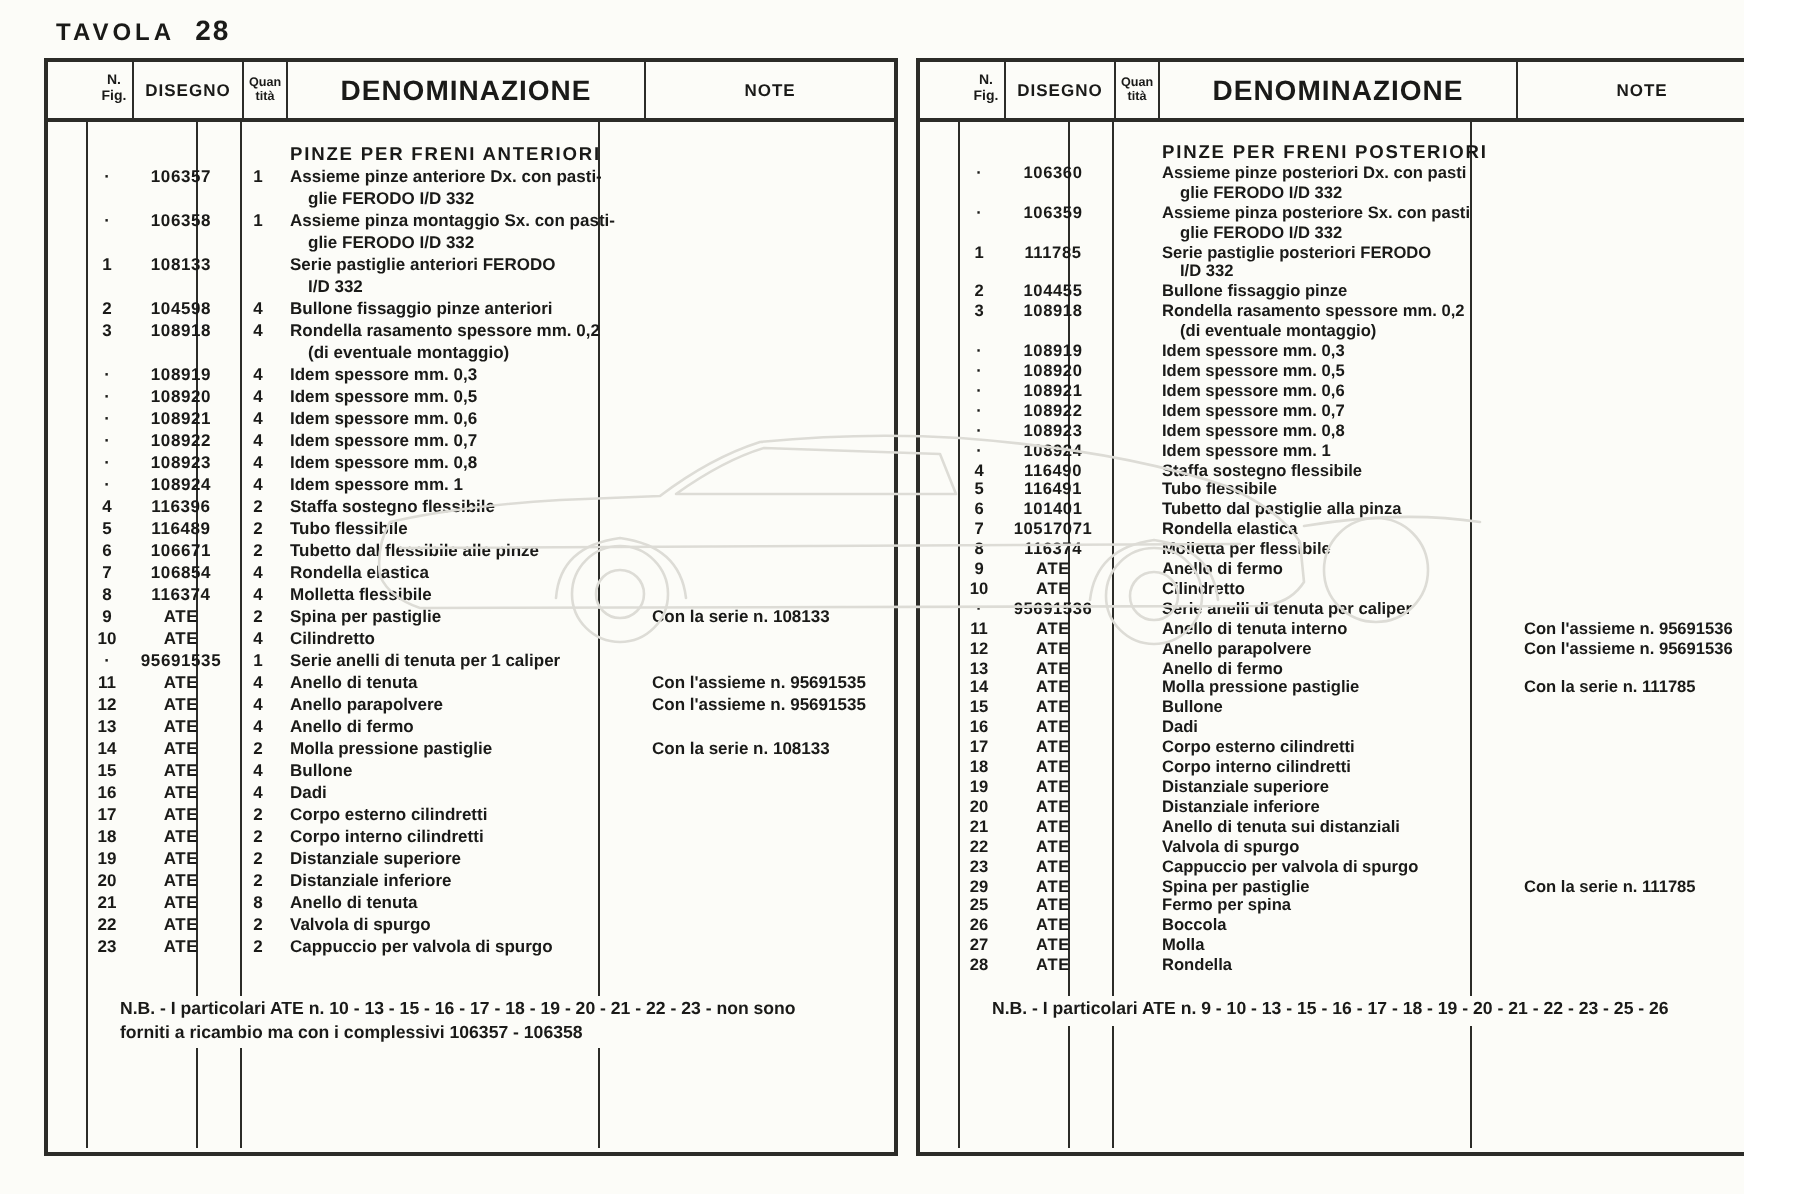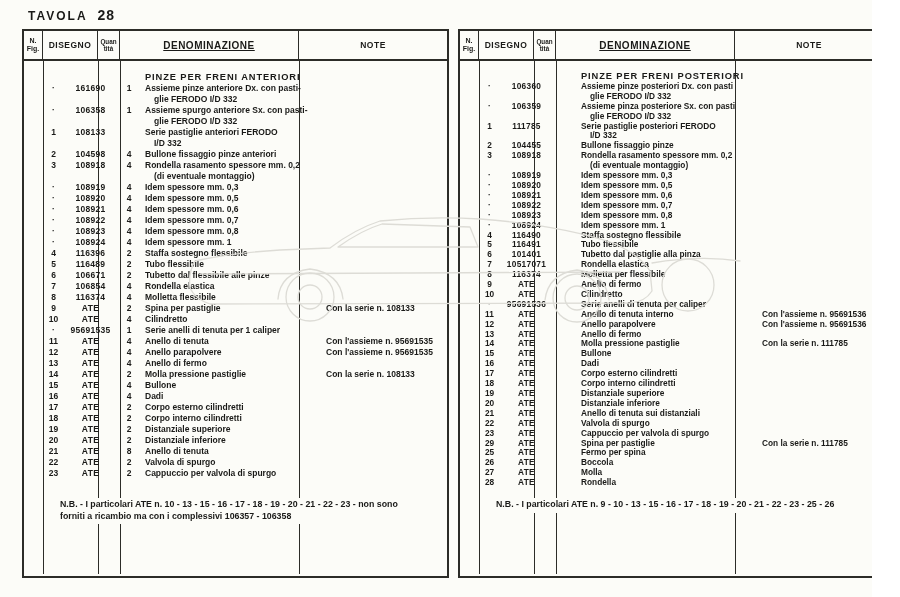--- a/index.html
+++ b/index.html
@@ -9,28 +9,28 @@
     font-family:"Liberation Sans", sans-serif;
   }
   .doc-title{position:absolute; left:28px; top:7px; font-weight:bold;
     font-size:12px; letter-spacing:2px; white-space:nowrap;}
   .doc-title .num{font-size:14px; margin-left:10px; letter-spacing:1px;}
 
   .ptable{position:absolute; top:29px; width:427px; height:549px;
     border:2px solid #2c2c28; box-sizing:border-box; background:transparent;}
   .t-left{left:22px;} .t-right{left:458px;}
 
-  .thead{display:flex; height:30px; border-bottom:2px solid #2c2c28; box-sizing:border-box;}
+  .thead{display:flex; height:30px; border-bottom:2px solid #2c2c28; box-sizing:border-box;padding-left:24px;}
   .th{border-right:1px solid #2c2c28; box-sizing:border-box; display:flex;
     flex-direction:column; align-items:center; justify-content:center;
     font-weight:bold; text-align:center;}
   .th-fig{width:19px; font-size:7px; line-height:8px;}
   .th-dis{width:55px; font-size:8.5px; letter-spacing:0.5px;}
   .th-qty{width:22px; font-size:6.3px; line-height:7.5px;}
-  .th-den{width:179px; font-size:10px; letter-spacing:0.5px;text-decoration:underline;}
+  .th-den{width:179px; font-size:14px; letter-spacing:0.5px;}
   .th-note{flex:1; border-right:none; font-size:8.5px; letter-spacing:0.5px;text-align:center;}
 
   .tbody{position:relative; height:513px; overflow:hidden; font-weight:bold;}
   .t-left .tbody{font-size:8.5px; line-height:11px;}
   .t-right .tbody{font-size:8.3px; line-height:9.9px;}
   .vline{position:absolute; top:0; bottom:0; width:1px; background:#2c2c28; z-index:0;}
   .vl-1{left:19px;} .vl-2{left:74px;} .vl-3{left:96px;} .vl-4{left:275px;}
 
   .rows{position:relative; z-index:1; padding-top:11px;padding-left:20px;}
   .section-title{padding-left:101px; font-size:9.3px; letter-spacing:0.9px; white-space:nowrap;}
@@ -75,34 +75,34 @@
     </div>
     <div class="tbody">
       <div class="vline vl-1"></div>
       <div class="vline vl-2"></div>
       <div class="vline vl-3"></div>
       <div class="vline vl-4"></div>
       <div class="rows">
         <div class="section-title">PINZE PER FRENI ANTERIORI</div>
       <div class="row">
             <div class="cell c-fig">·</div>
-            <div class="cell c-dis">161690</div>
+            <div class="cell c-dis">106357</div>
             <div class="cell c-qty">1</div>
             <div class="cell c-den">
               <div class="den-line">Assieme pinze anteriore Dx. con pasti-</div>
               <div class="den-line cont">glie FERODO I/D 332</div>
             </div>
             <div class="cell c-note"></div>
           </div>
           <div class="row">
             <div class="cell c-fig">·</div>
             <div class="cell c-dis">106358</div>
             <div class="cell c-qty">1</div>
             <div class="cell c-den">
-              <div class="den-line">Assieme spurgo anteriore Sx. con pasti-</div>
+              <div class="den-line">Assieme pinza montaggio Sx. con pasti-</div>
               <div class="den-line cont">glie FERODO I/D 332</div>
             </div>
             <div class="cell c-note"></div>
           </div>
           <div class="row">
             <div class="cell c-fig">1</div>
             <div class="cell c-dis">108133</div>
             <div class="cell c-qty"></div>
             <div class="cell c-den">
               <div class="den-line">Serie pastiglie anteriori FERODO</div>

